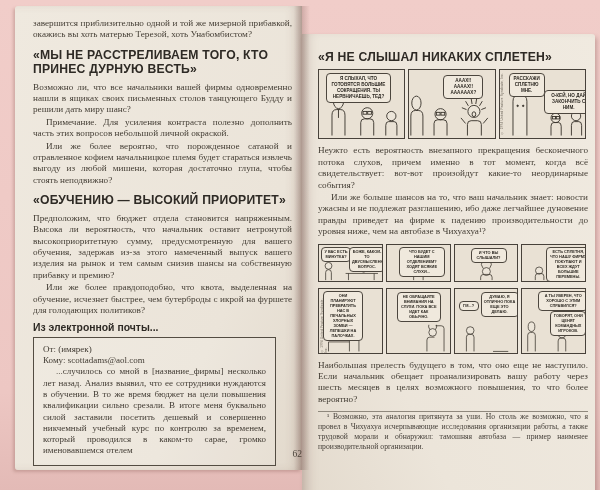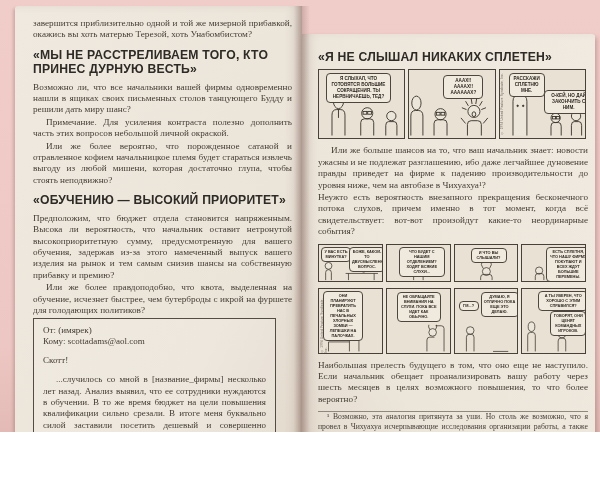--- a/index.html
+++ b/index.html
@@ -1,16 +1,16 @@
 <!DOCTYPE html>
 <html><head>
 <meta charset="utf-8">
 <style>
   html,body{margin:0;padding:0;}
-  .stage{position:relative;width:600px;height:432px;overflow:hidden;
+  .stage{position:relative;width:600px;height:490px;overflow:hidden;
     background:linear-gradient(180deg,#f1cdc9 0%,#edc7c3 80%,#e3bab6 100%);
     font-family:"Liberation Serif",serif;}
   .page{position:absolute;top:6px;color:#413b33;}
   .page-left{left:15px;width:287px;height:464px;
     background:linear-gradient(115deg,#efe9df 0%,#ebe4d9 70%,#e2d9cc 100%);
     border-radius:3px 0 0 3px;
     box-shadow:inset -10px 0 14px -8px rgba(110,70,62,.45), -2px 2px 3px rgba(120,70,62,.25);}
   .page-right{left:302px;width:293px;height:466px;
     background:linear-gradient(245deg,#f0eae0 0%,#ece5da 70%,#e3dacd 100%);
     border-radius:0 3px 3px 0;
@@ -56,25 +56,25 @@
 
       <div class="hd">«МЫ НЕ РАССТРЕЛИВАЕМ ТОГО, КТО ПРИНЕС ДУРНУЮ ВЕСТЬ»</div>
       <p class="bt">Возможно ли, что все начальники вашей фирмы одновременно нашли в ящиках своих письменных столов танцующего Будду и решили дать миру шанс?</p>
       <p class="bt ind">Примечание. Для усиления контраста полезно дополнить часть этих вопросов небольшой личной окраской.</p>
       <p class="bt ind">Или же более вероятно, что порожденное сатаной и отравленное кофием начальницкое племя будет стараться извлечь выгоду из любой мишени, которая достаточно глупа, чтобы стоять неподвижно?</p>
 
       <div class="hd">«ОБУЧЕНИЮ — ВЫСОКИЙ ПРИОРИТЕТ»</div>
       <p class="bt">Предположим, что бюджет отдела становится напряженным. Высока ли вероятность, что начальник оставит нетронутой высокоприоритетную сумму, предусмотренную для вашего обучения, задержав из-за этого намеченный выпуск вашего изделия на рынок и тем самым снизив шансы на собственную прибавку и премию?</p>
       <p class="bt ind">Или же более правдоподобно, что квота, выделенная на обучение, исчезнет быстрее, чем бутерброды с икрой на фуршете для голодающих политиков?</p>
 
+      <div class="subhd">Из электронной почты...</div>
 
       <div class="ebox">
         <p class="line">От: (имярек)</p>
         <p class="line">Кому: scottadams@aol.com</p>
-        <p class="line greet">Скотт!</p>
         <p class="ebody">...случилось со мной в [название_фирмы] несколько лет назад. Анализ выявил, что ее сотрудники нуждаются в обучении. В то же время бюджет на цели повышения квалификации сильно срезали. В итоге меня буквально силой заставили посетить дешевый и совершенно никчемный учебный курс по контролю за временем, который проводился в каком-то сарае, громко именовавшемся отелем</p>
       </div>
     </div>
     <div class="pn">62</div>
   </div>
 
   <div class="page page-right">
     <div class="rp-in">
       <div class="hd">«Я НЕ СЛЫШАЛ НИКАКИХ СПЛЕТЕН»</div>
 
@@ -125,22 +125,22 @@
               <path d="M55 68 V58 q0-4 3-4 h5 q3 0 3 4 V68"></path>
               <circle cx="82" cy="47" r="5" fill="#ece5d9"></circle>
               <path d="M77 68 V57 q0-4 3-4 h5 q3 0 3 4 V68"></path>
             </g>
           </svg>
           <div class="bub" style="left:9px;top:3px;width:28px;">РАССКАЖИ СПЛЕТНЮ МНЕ.</div>
           <div class="bub" style="left:44px;top:20px;width:42px;">О-КЕЙ, НО ДАЙ ЗАКОНЧИТЬ С НИМ.</div>
         </div>
       </div>
 
+      <p class="bt">Неужто есть вероятность внезапного прекращения бесконечного потока слухов, причем именно в тот момент, когда всё свидетельствует: вот-вот произойдут какие-то неординарные события?</p>
       <p class="bt ind">Или же больше шансов на то, что ваш начальник знает: новости ужасны и не подлежат разглашению, ибо даже легчайшее дуновение правды приведет на фирме к падению производительности до уровня ниже, чем на автобазе в Чихуахуа¹?</p>
-      <p class="bt">Неужто есть вероятность внезапного прекращения бесконечного потока слухов, причем именно в тот момент, когда всё свидетельствует: вот-вот произойдут какие-то неординарные события?</p>
 
       <div class="strip h38" style="margin-top:6px;">
         <div class="panel">
           <svg class="art" viewBox="0 0 66 36">
             <g stroke="#3a352d" fill="none" stroke-width=".8">
               <circle cx="10" cy="21" r="3.6" fill="#ece5d9"></circle>
                 <path d="M7 36 V28 q0-3 3-3 t3 3 V36"></path>
               <path d="M28 29 h34 M31 29 V36 M58 29 V36"></path>
               <circle cx="47" cy="24" r="3.6" fill="#ece5d9"></circle>
             </g>

